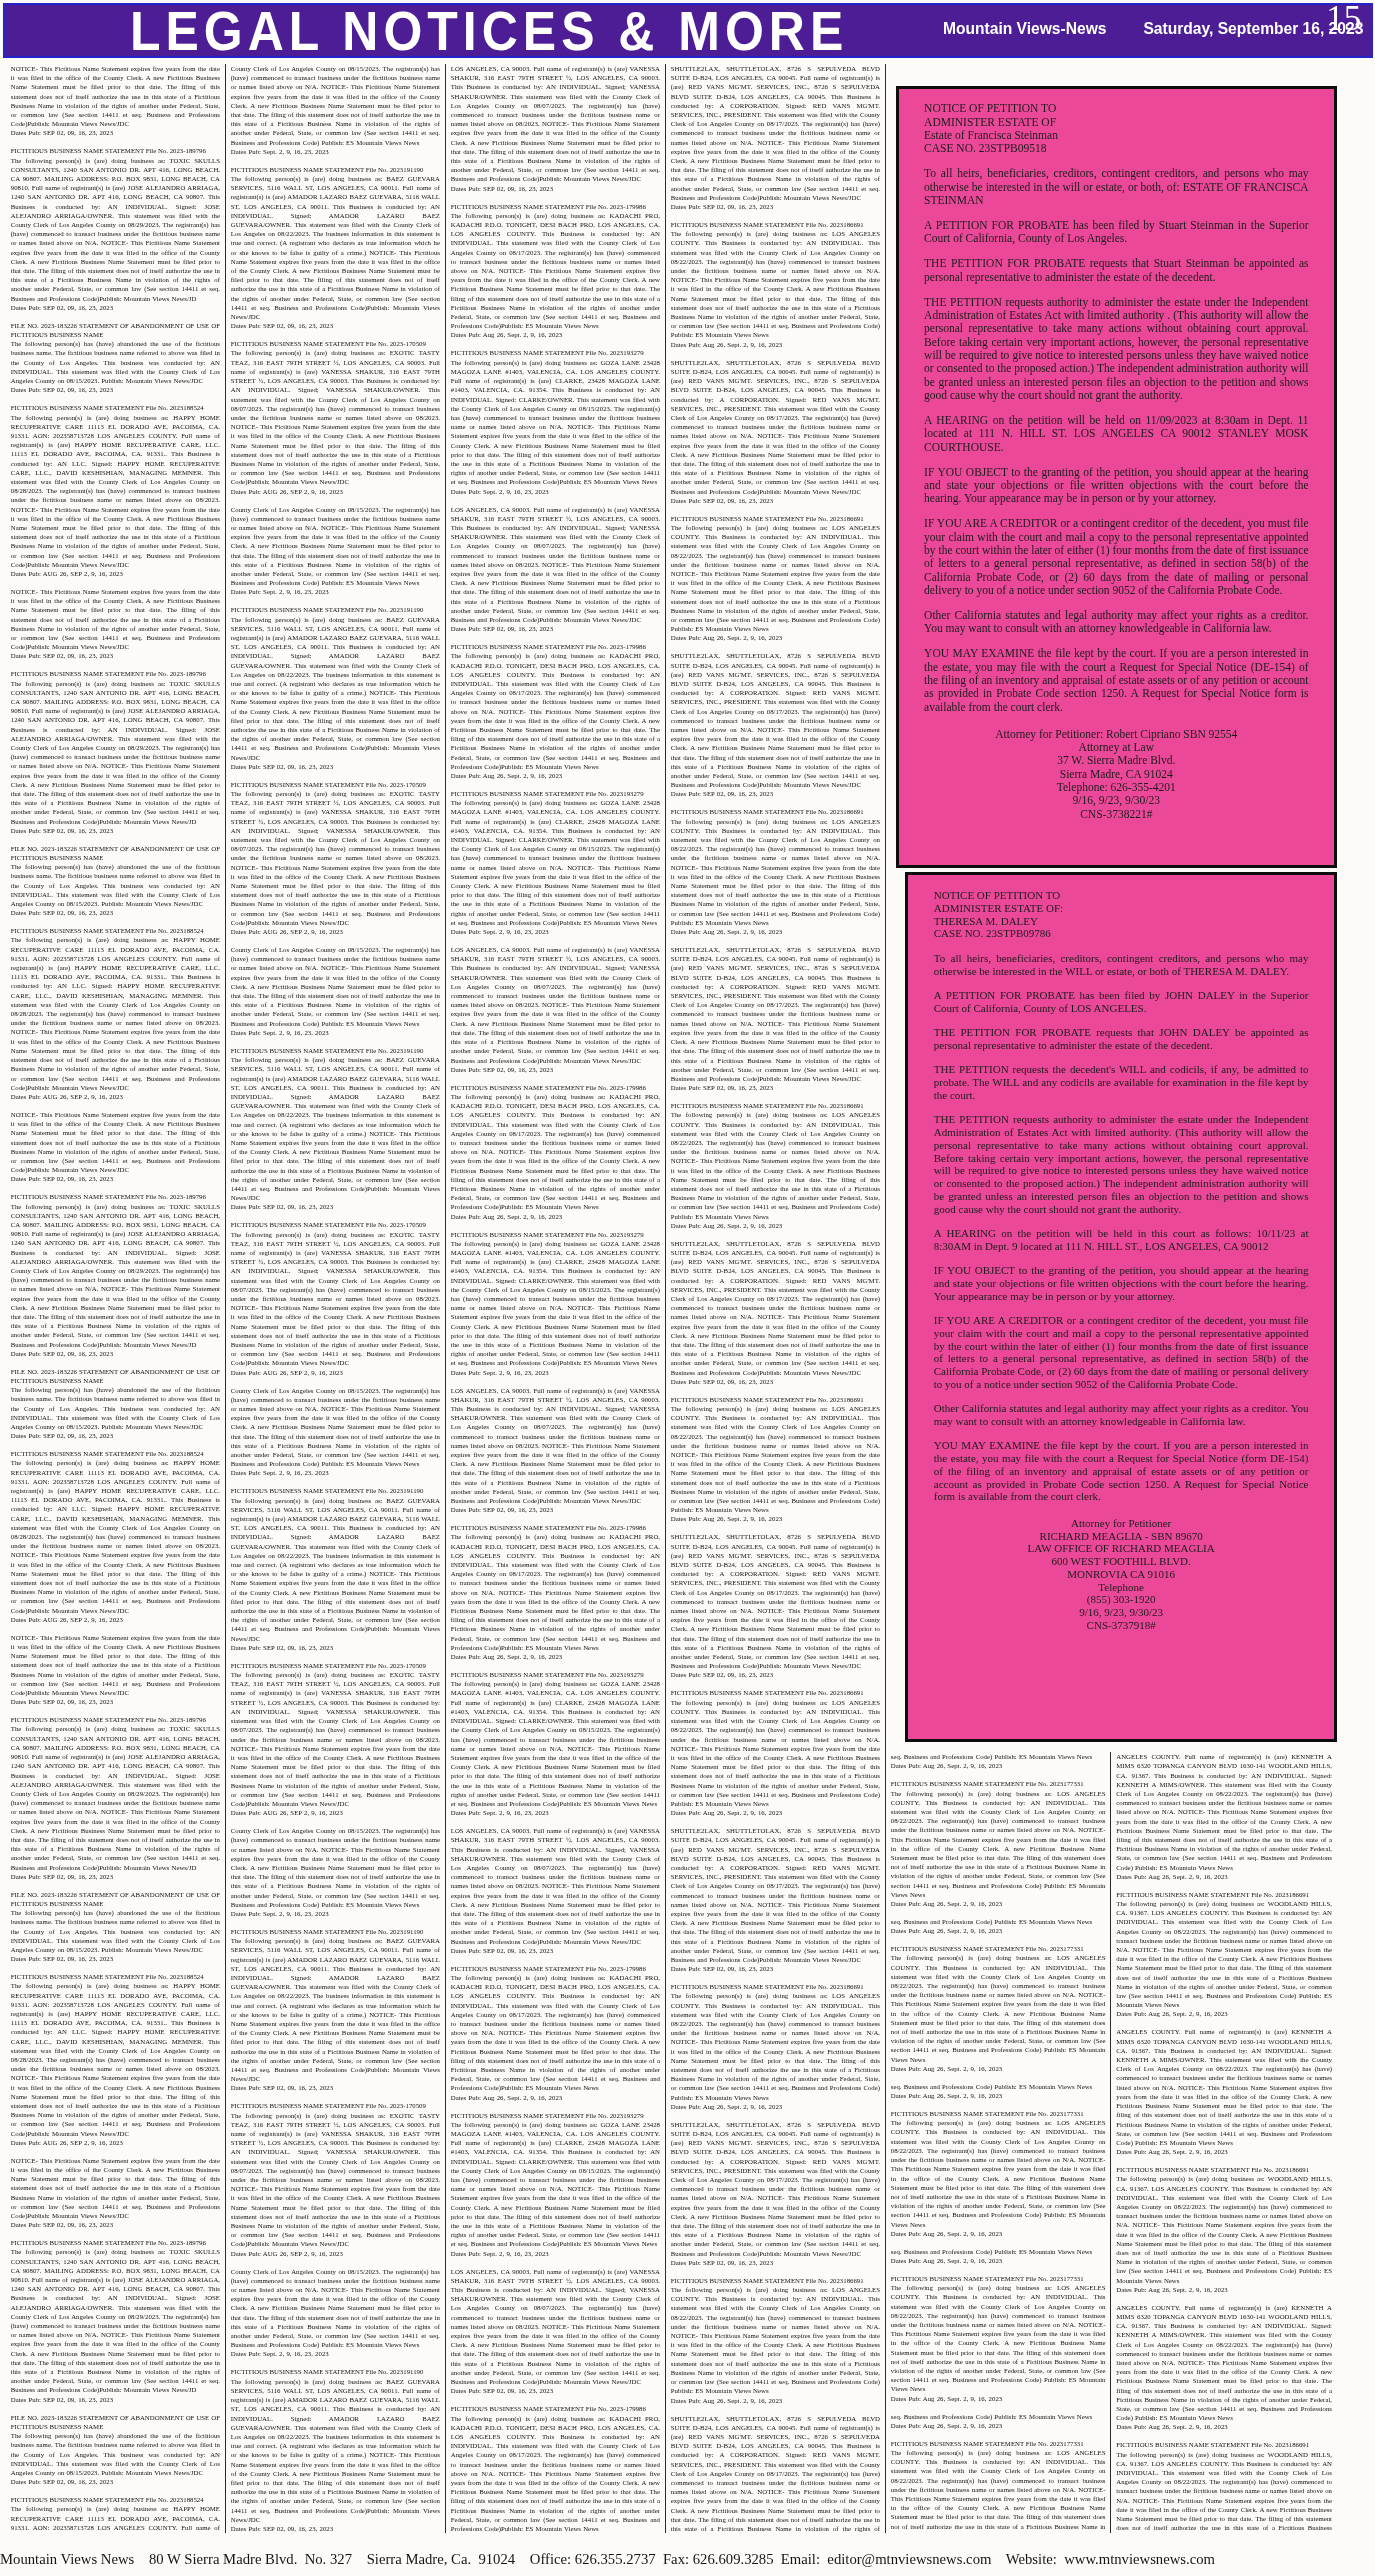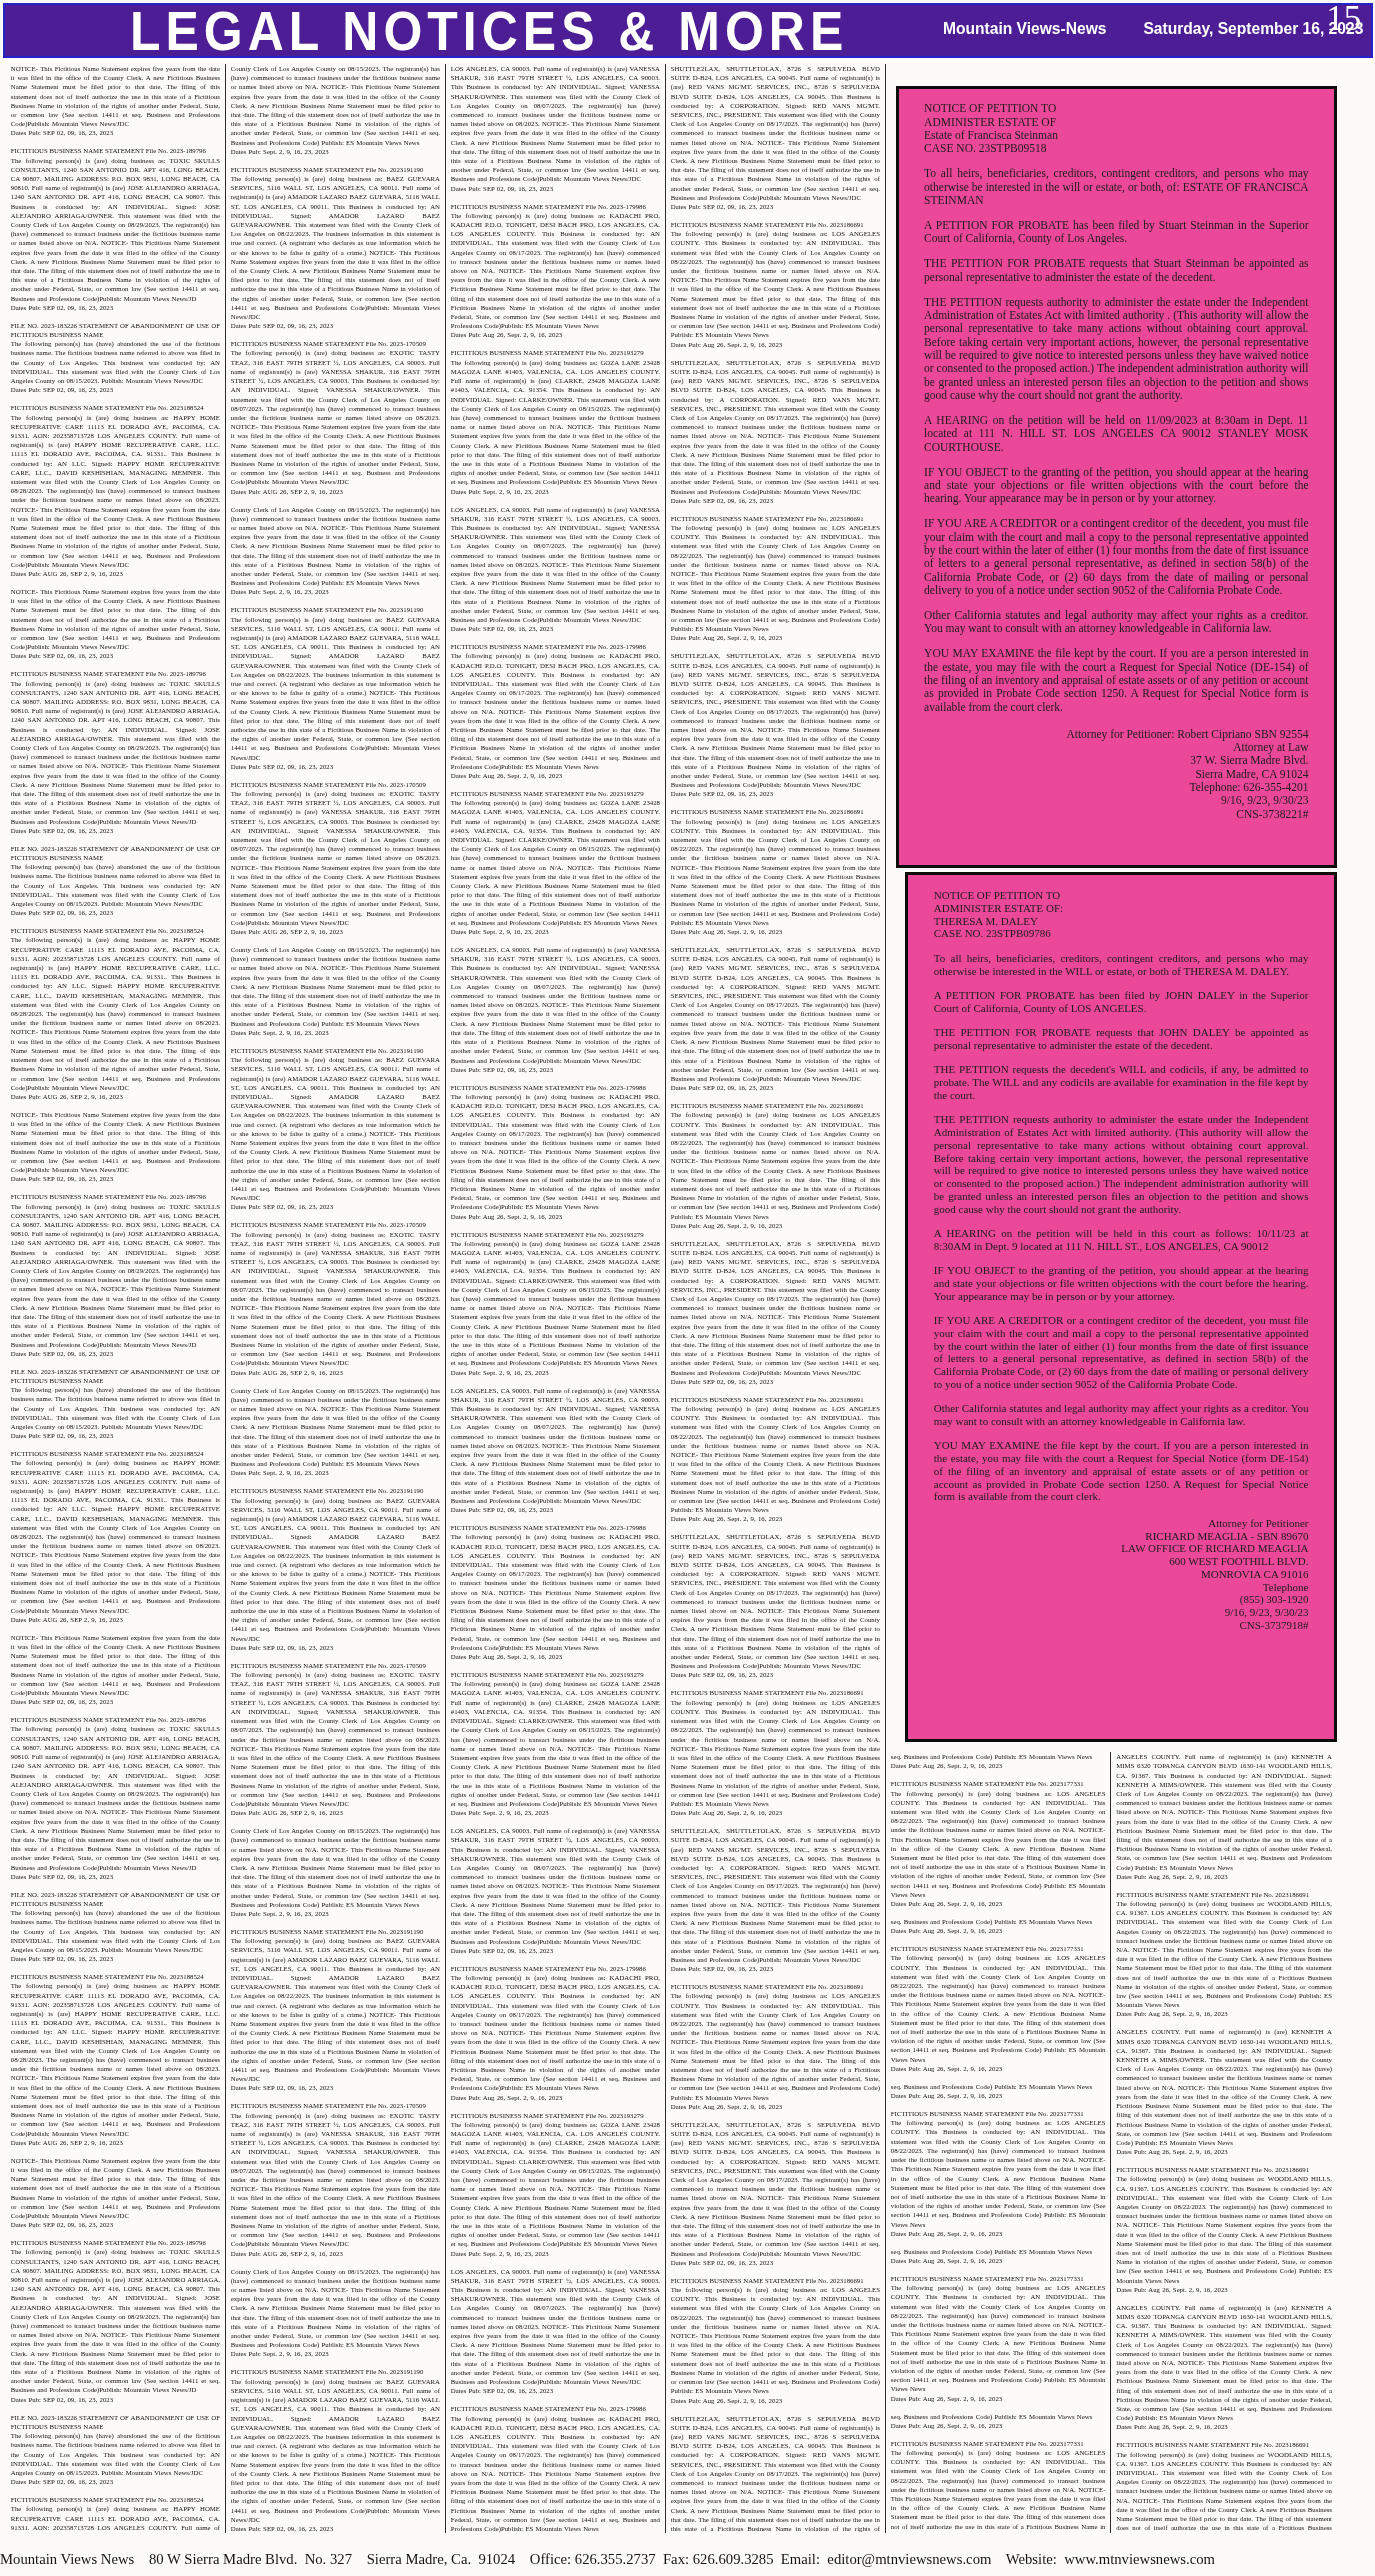--- a/index.html
+++ b/index.html
@@ -53,21 +53,21 @@
     border:3.9px solid #0d0d0d;background:#ec4899;
     padding:13.7px 25.4px;box-sizing:border-box;overflow:hidden;
     text-align:justify;color:#1c1c1c;
   }
   .probate-box.b1{height:782px;margin-top:21.5px;margin-left:9.8px;font-size:11.5px;line-height:1.16;}
   .probate-box.b2{height:870px;margin-top:4.9px;margin-left:19.5px;font-size:11px;line-height:1.16;}
   .ptitle-line{text-align:left;font-size:inherit;}
   .ptitle-block{margin-bottom:2px;}
   .ppar{margin-top:11.7px;}
   .psig-block{margin-top:13.7px;}
-  .psig{text-align:right;}
+  .psig{text-align:center;}
   .right-cols{flex:1;display:flex;margin-top:9.8px;overflow:hidden;}
   .right-col{
     width:50%;height:100%;overflow:hidden;padding:0 4.9px;box-sizing:border-box;
     text-align:justify;
   }
   .right-col.first{border-right:1px solid #2b2b2b;}
   
   .footer{
     position:absolute;left:0;right:0;bottom:7.8px;
     font-size:14.7px;color:#141414;

